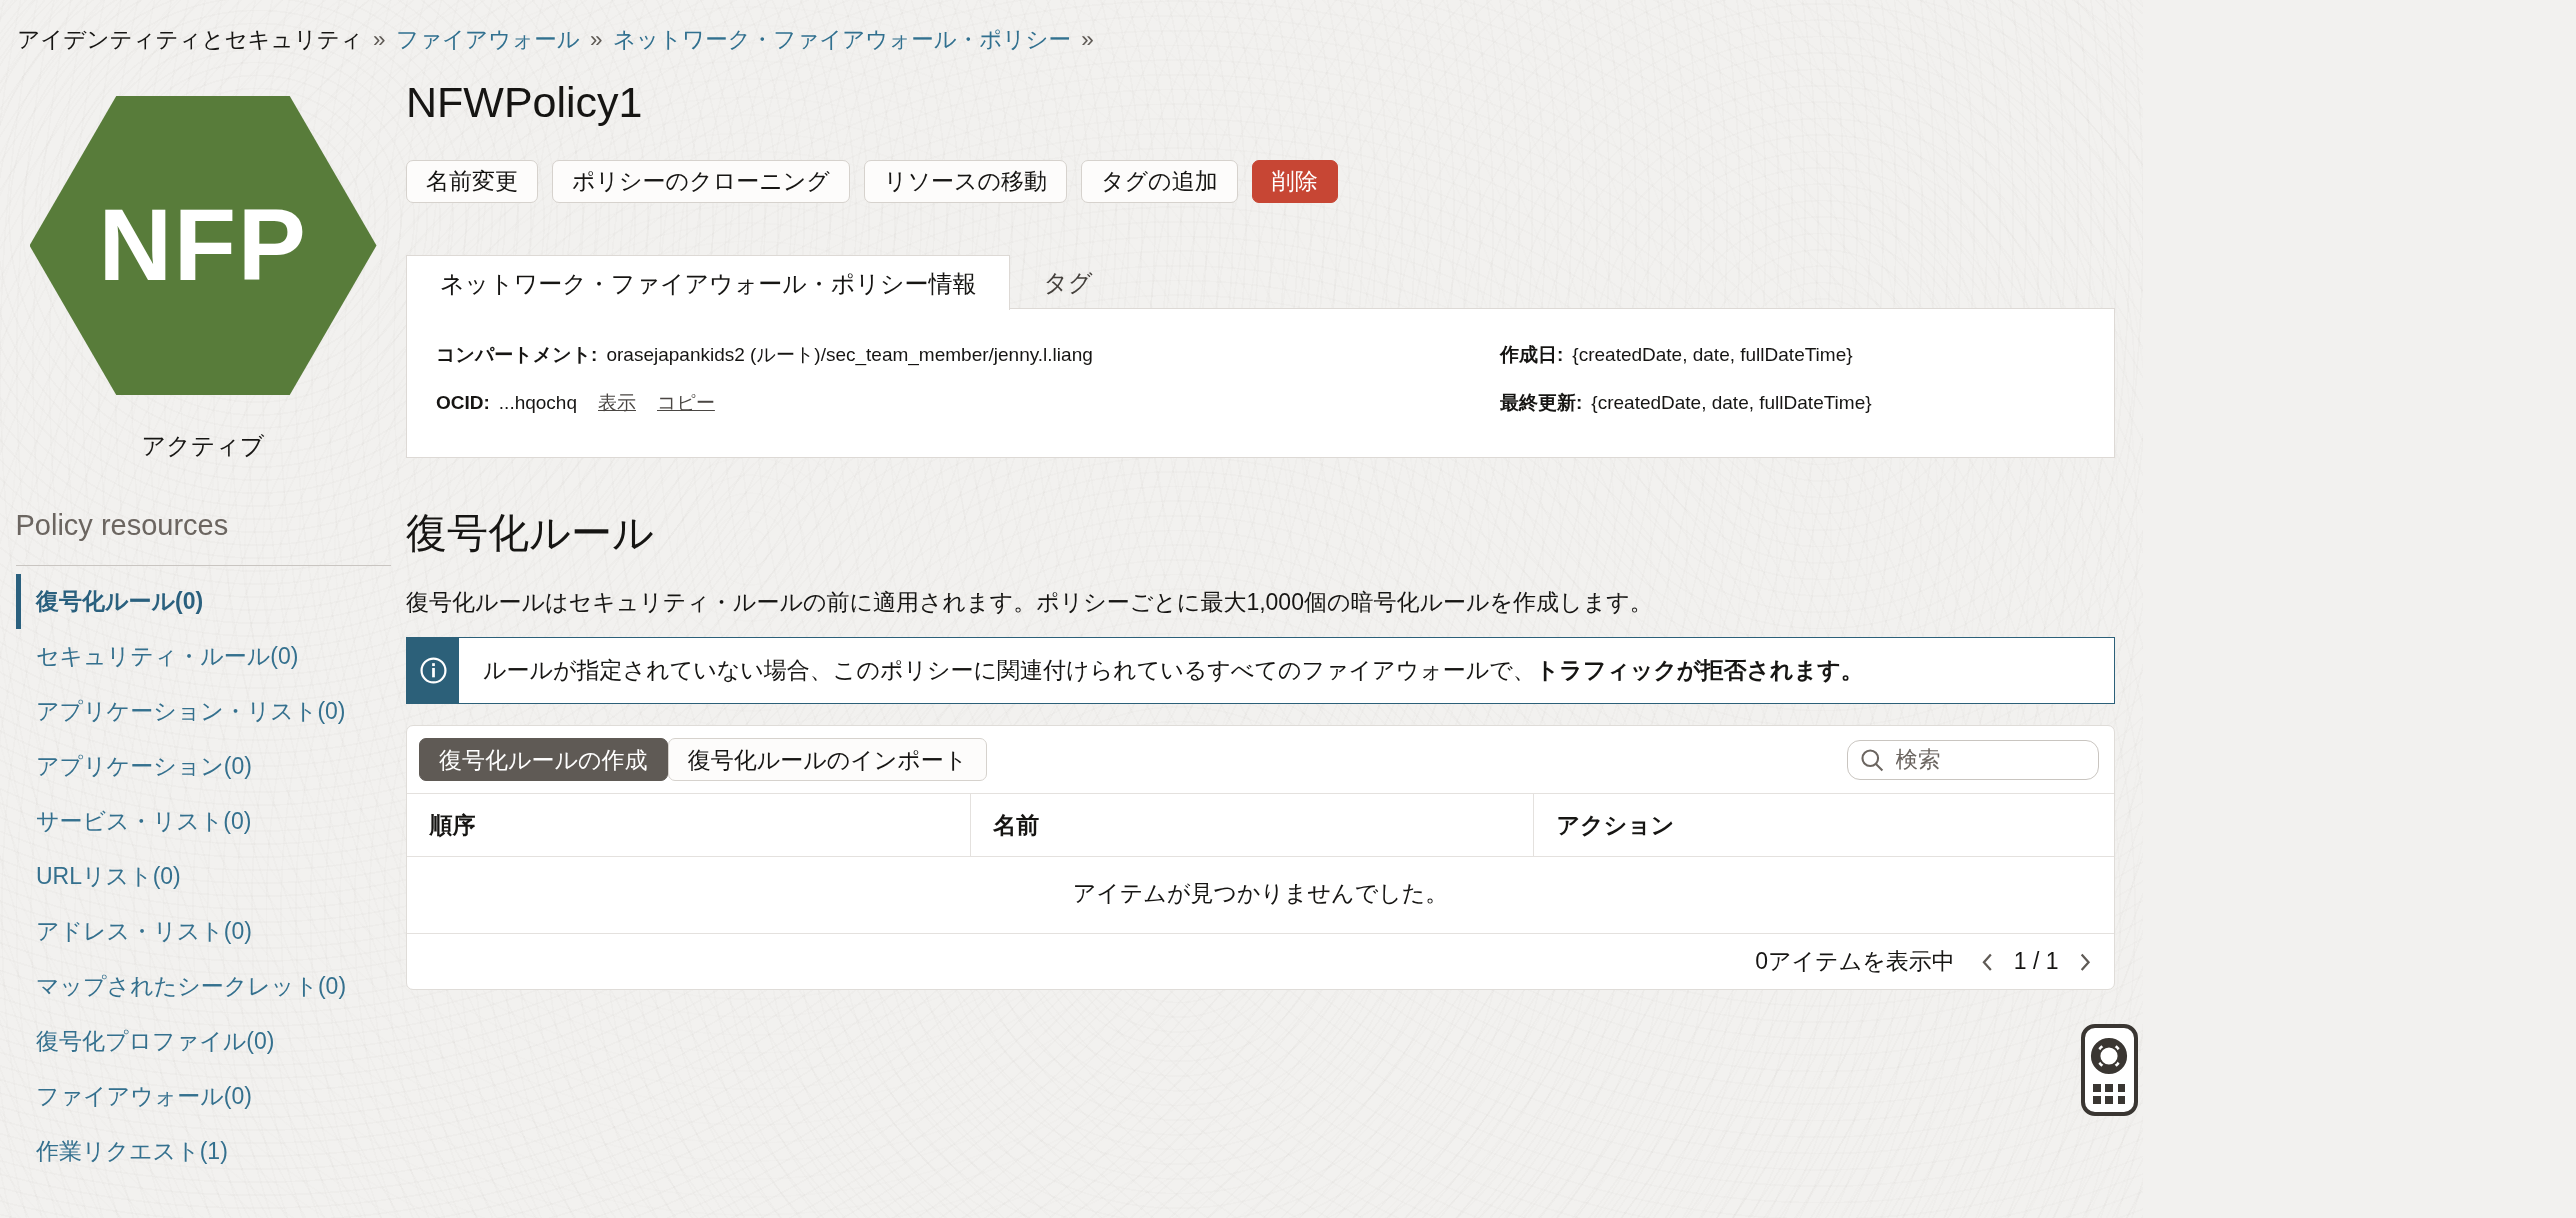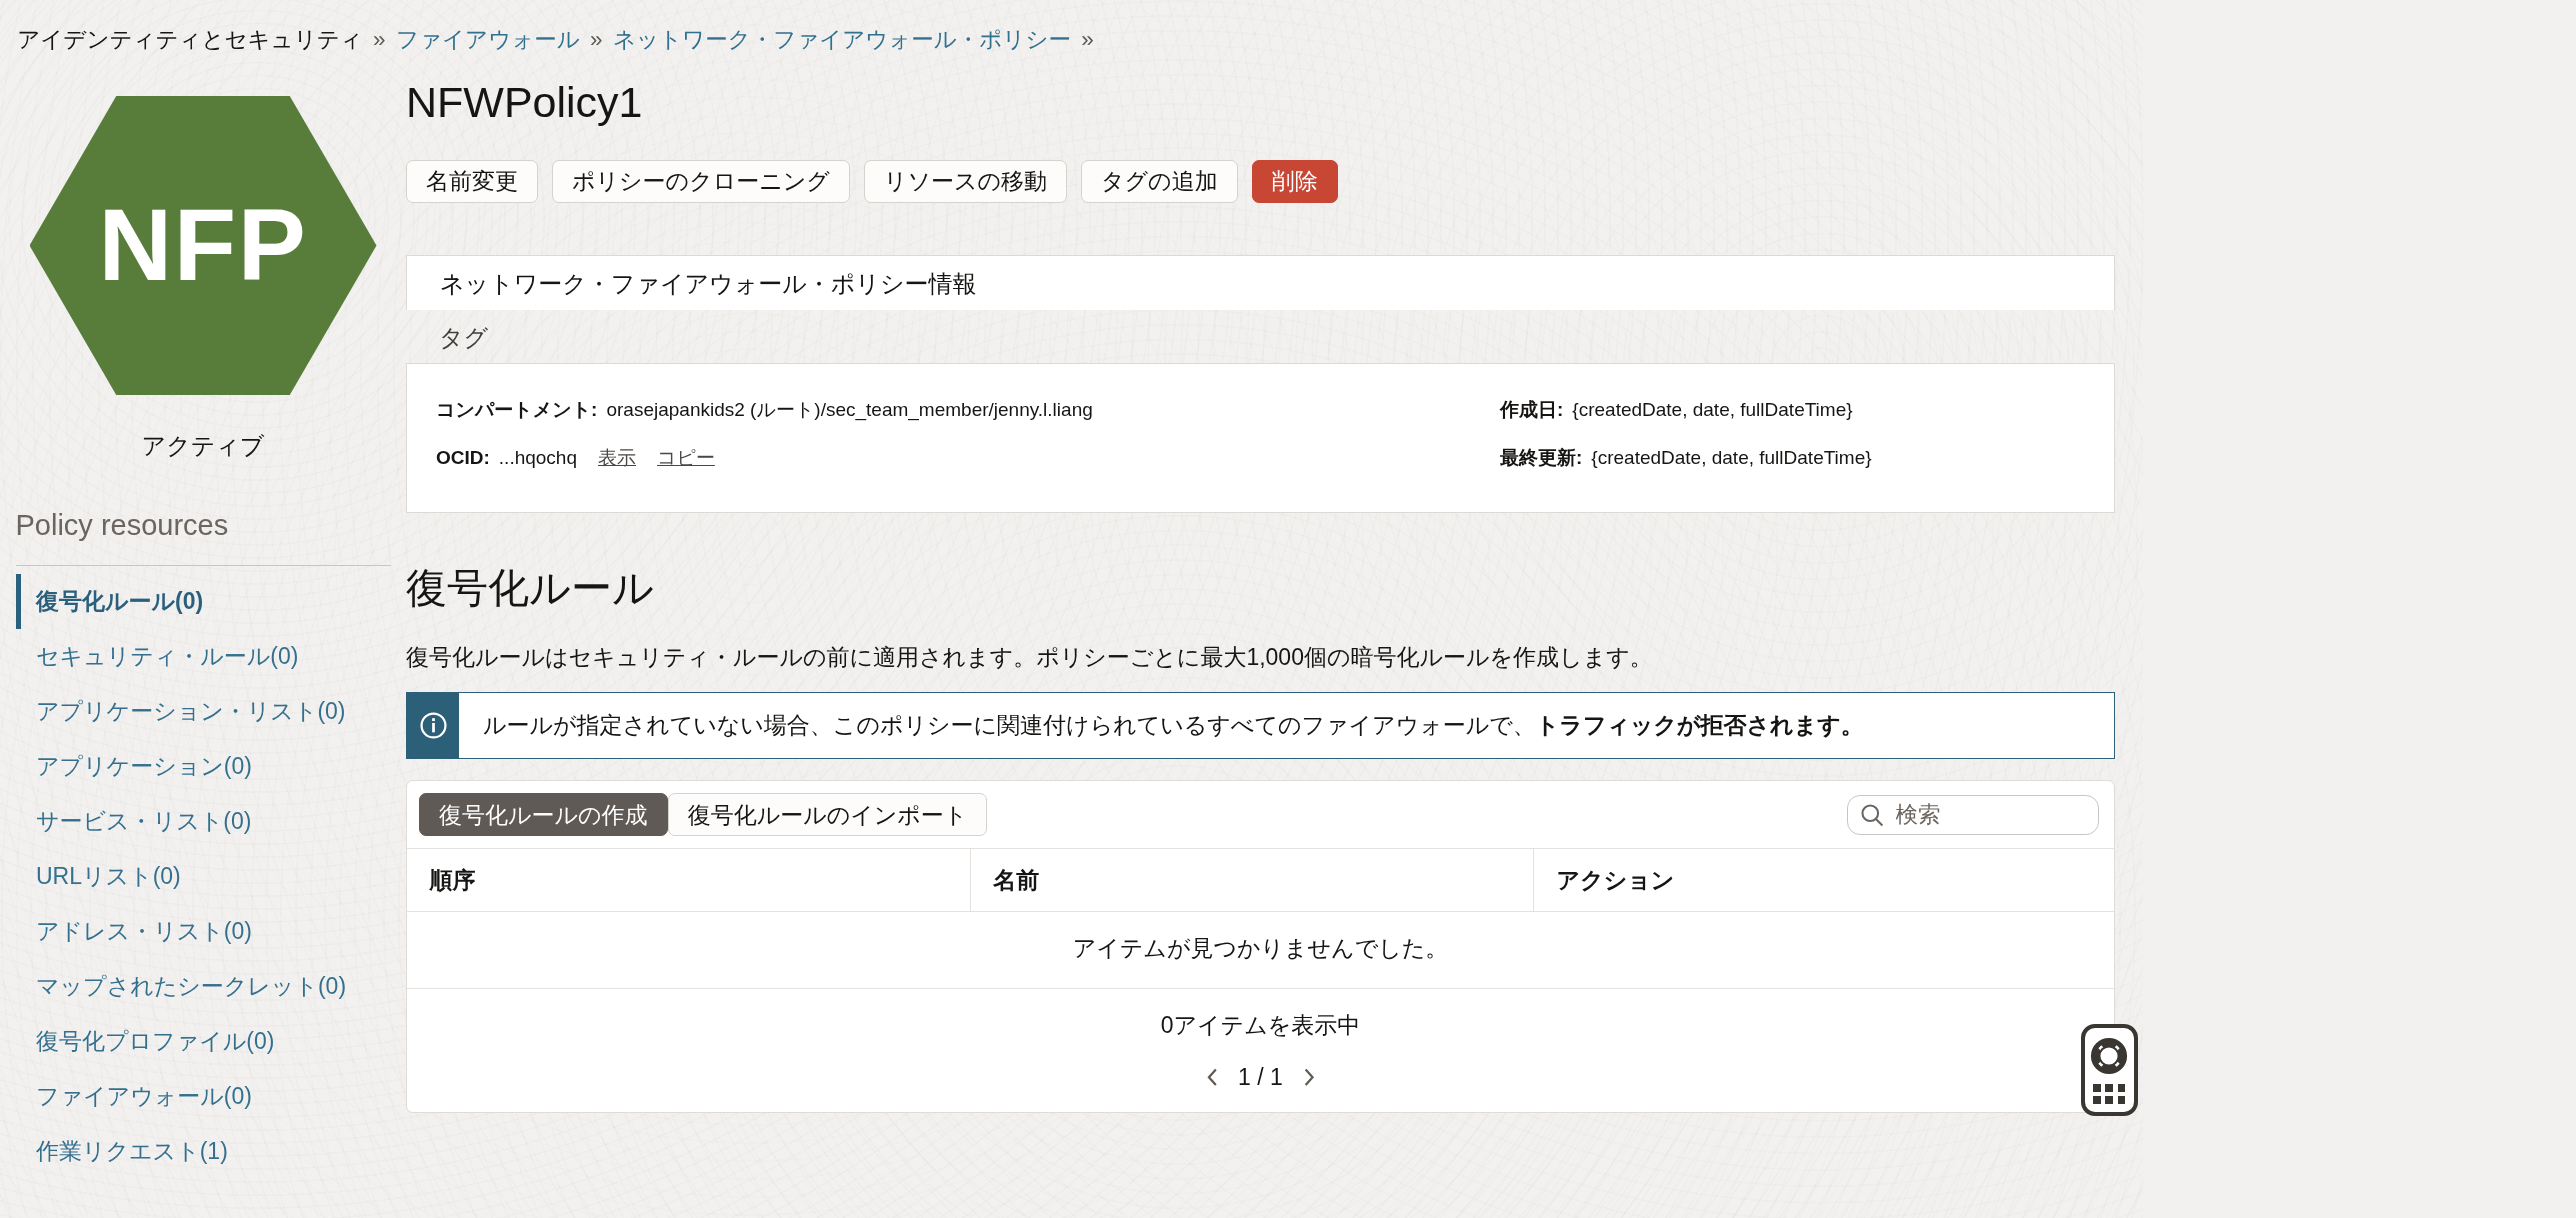--- a/index.html
+++ b/index.html
@@ -84,21 +84,21 @@
     border:1.7px solid #d6d2cd;
     border-radius:7px;
     padding:0 19px;
     height:43px;
     line-height:40px;
     cursor:pointer;
     white-space:nowrap;
   }
   .btn-danger { background:#c74634; border-color:#c74634; color:#ffffff; }
 
-  .tabs-row { display:flex; margin-top:52px; position:relative; z-index:2;flex-direction:column; }
+  .tabs-row { display:flex; margin-top:52px; position:relative; z-index:2; }
   .tab {
     font-size:24px;
     padding:0 33px;
     height:55px;
     line-height:55px;
     cursor:pointer;
     white-space:nowrap;
   }
   .tab.active {
     background:#ffffff;
@@ -188,23 +188,22 @@
   }
   .rules-table th + th { border-left:1.7px solid #e4e1de; }
   .col-order { width:33%; } .col-name { width:33%; } .col-action { width:34%; }
   .empty-row td {
     font-size:23px; text-align:center; padding:21px 0 24px 0; color:#161513;
   }
   .table-footer {
     border-top:1.7px solid #e4e1de;
     display:flex; align-items:center; justify-content:flex-end;
     gap:22.5px;
-    padding:21px 19px;
+    padding:12px 19px;
     font-size:23px;
-    flex-direction:column;
   }
   .pager { display:flex; align-items:center; gap:14px; }
   .pager .chev { cursor:pointer; display:flex; align-items:center; }
   .pager .page-num { font-size:23px; }
 
   
   .float-widget {
     position:absolute;
     right:5.2px; bottom:102px;
     width:57px; height:92px;

